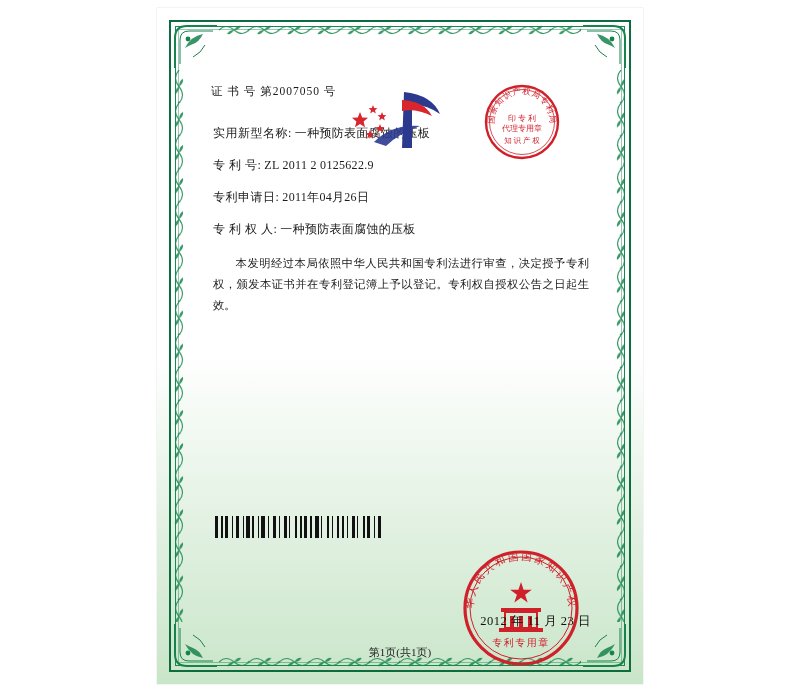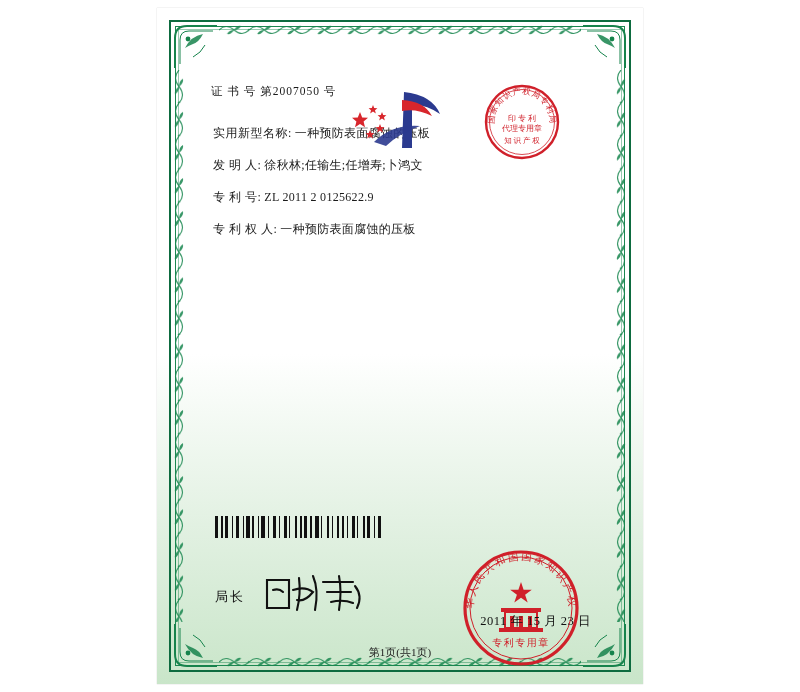--- a/index.html
+++ b/index.html
@@ -325,34 +325,35 @@
       </svg>
     </div>
 
 
     <div class="fields">
       <div class="field-row">
         <span class="field-label">实用新型名称:</span>
         <span class="field-value">一种预防表面腐蚀的压板</span>
       </div>
       <div class="field-row">
-        <span class="field-label">发 明 人:</span>
-        <span class="field-value">徐秋林;任输生;任增寿;卜鸿文</span>
+        <span class="field-label">专 利 号:</span>
+        <span class="field-value">ZL 2011 2 0125622.9</span>
       </div>
       <div class="field-row">
-        <span class="field-label">专 利 号:</span>
-        <span class="field-value">ZL 2011 2 0125622.9</span>
+        <span class="field-label">专利申请日:</span>
+        <span class="field-value">2011年04月26日</span>
       </div>
       <div class="field-row">
         <span class="field-label">专 利 权 人:</span>
         <span class="field-value">一种预防表面腐蚀的压板</span>
       </div>
     </div>
 
     <div class="body-text">
+      <p>本发明经过本局依照中华人民共和国专利法进行审查，决定授予专利权，颁发本证书并在专利登记簿上予以登记。专利权自授权公告之日起生效。</p>
     </div>
   </div>
 
   <div class="barcode" id="barcode">
       <i style="width: 3.45px; background: rgb(17, 17, 17); margin-right: 0.6px;"></i>
       <i style="width: 1.15px; background: transparent; margin-right: 0.6px;"></i>
       <i style="width: 2.3px; background: rgb(17, 17, 17); margin-right: 0.6px;"></i>
       <i style="width: 1.15px; background: transparent; margin-right: 0.6px;"></i>
       <i style="width: 2.3px; background: rgb(17, 17, 17); margin-right: 0.6px;"></i>
       <i style="width: 3.45px; background: transparent; margin-right: 0.6px;"></i>
@@ -428,36 +429,17 @@
       <rect x="40" y="60" width="40" height="4" fill="#d0202a"></rect>
       <rect x="44" y="64" width="32" height="16" fill="none" stroke="#d0202a" stroke-width="2"></rect>
       <rect x="49" y="68" width="4" height="12" fill="#d0202a"></rect>
       <rect x="58" y="68" width="4" height="12" fill="#d0202a"></rect>
       <rect x="67" y="68" width="4" height="12" fill="#d0202a"></rect>
       <rect x="38" y="80" width="44" height="4" fill="#d0202a"></rect>
       <text x="60" y="98" text-anchor="middle" font-family="'Liberation Serif', serif" font-size="10" fill="#d0202a" letter-spacing="1.5">专利专用章</text>
     </svg>
   </div>
 
-  <div class="sign-row">
-    <span class="sign-label">局长</span>
-    <span class="signature">
-      <svg width="110" height="48" viewBox="0 0 110 48" aria-hidden="true">
-        <g fill="none" stroke="#111" stroke-width="2.1" stroke-linecap="round">
-          <path d="M8 10 h22 v28 h-22 z"></path>
-          <path d="M14 20 q6 -2 10 2"></path>
-          <path d="M40 8 q2 16 -2 32"></path>
-          <path d="M34 20 q12 -4 20 2 q-8 10 -16 8"></path>
-          <path d="M54 6 q6 14 2 34"></path>
-          <path d="M64 12 h30"></path>
-          <path d="M68 22 h24"></path>
-          <path d="M72 32 q12 -3 22 1"></path>
-          <path d="M80 6 q3 16 0 34"></path>
-          <path d="M96 16 q8 10 2 22"></path>
-        </g>
-      </svg>
-    </span>
-  </div>
-
-  <div class="issue-date">2011 年 15 月 23 日</div>
+
+  <div class="issue-date">2012 年 11 月 23 日</div>
 
   <div class="page-footer">第1页(共1页)</div>
 </div>
 
 </body></html>

